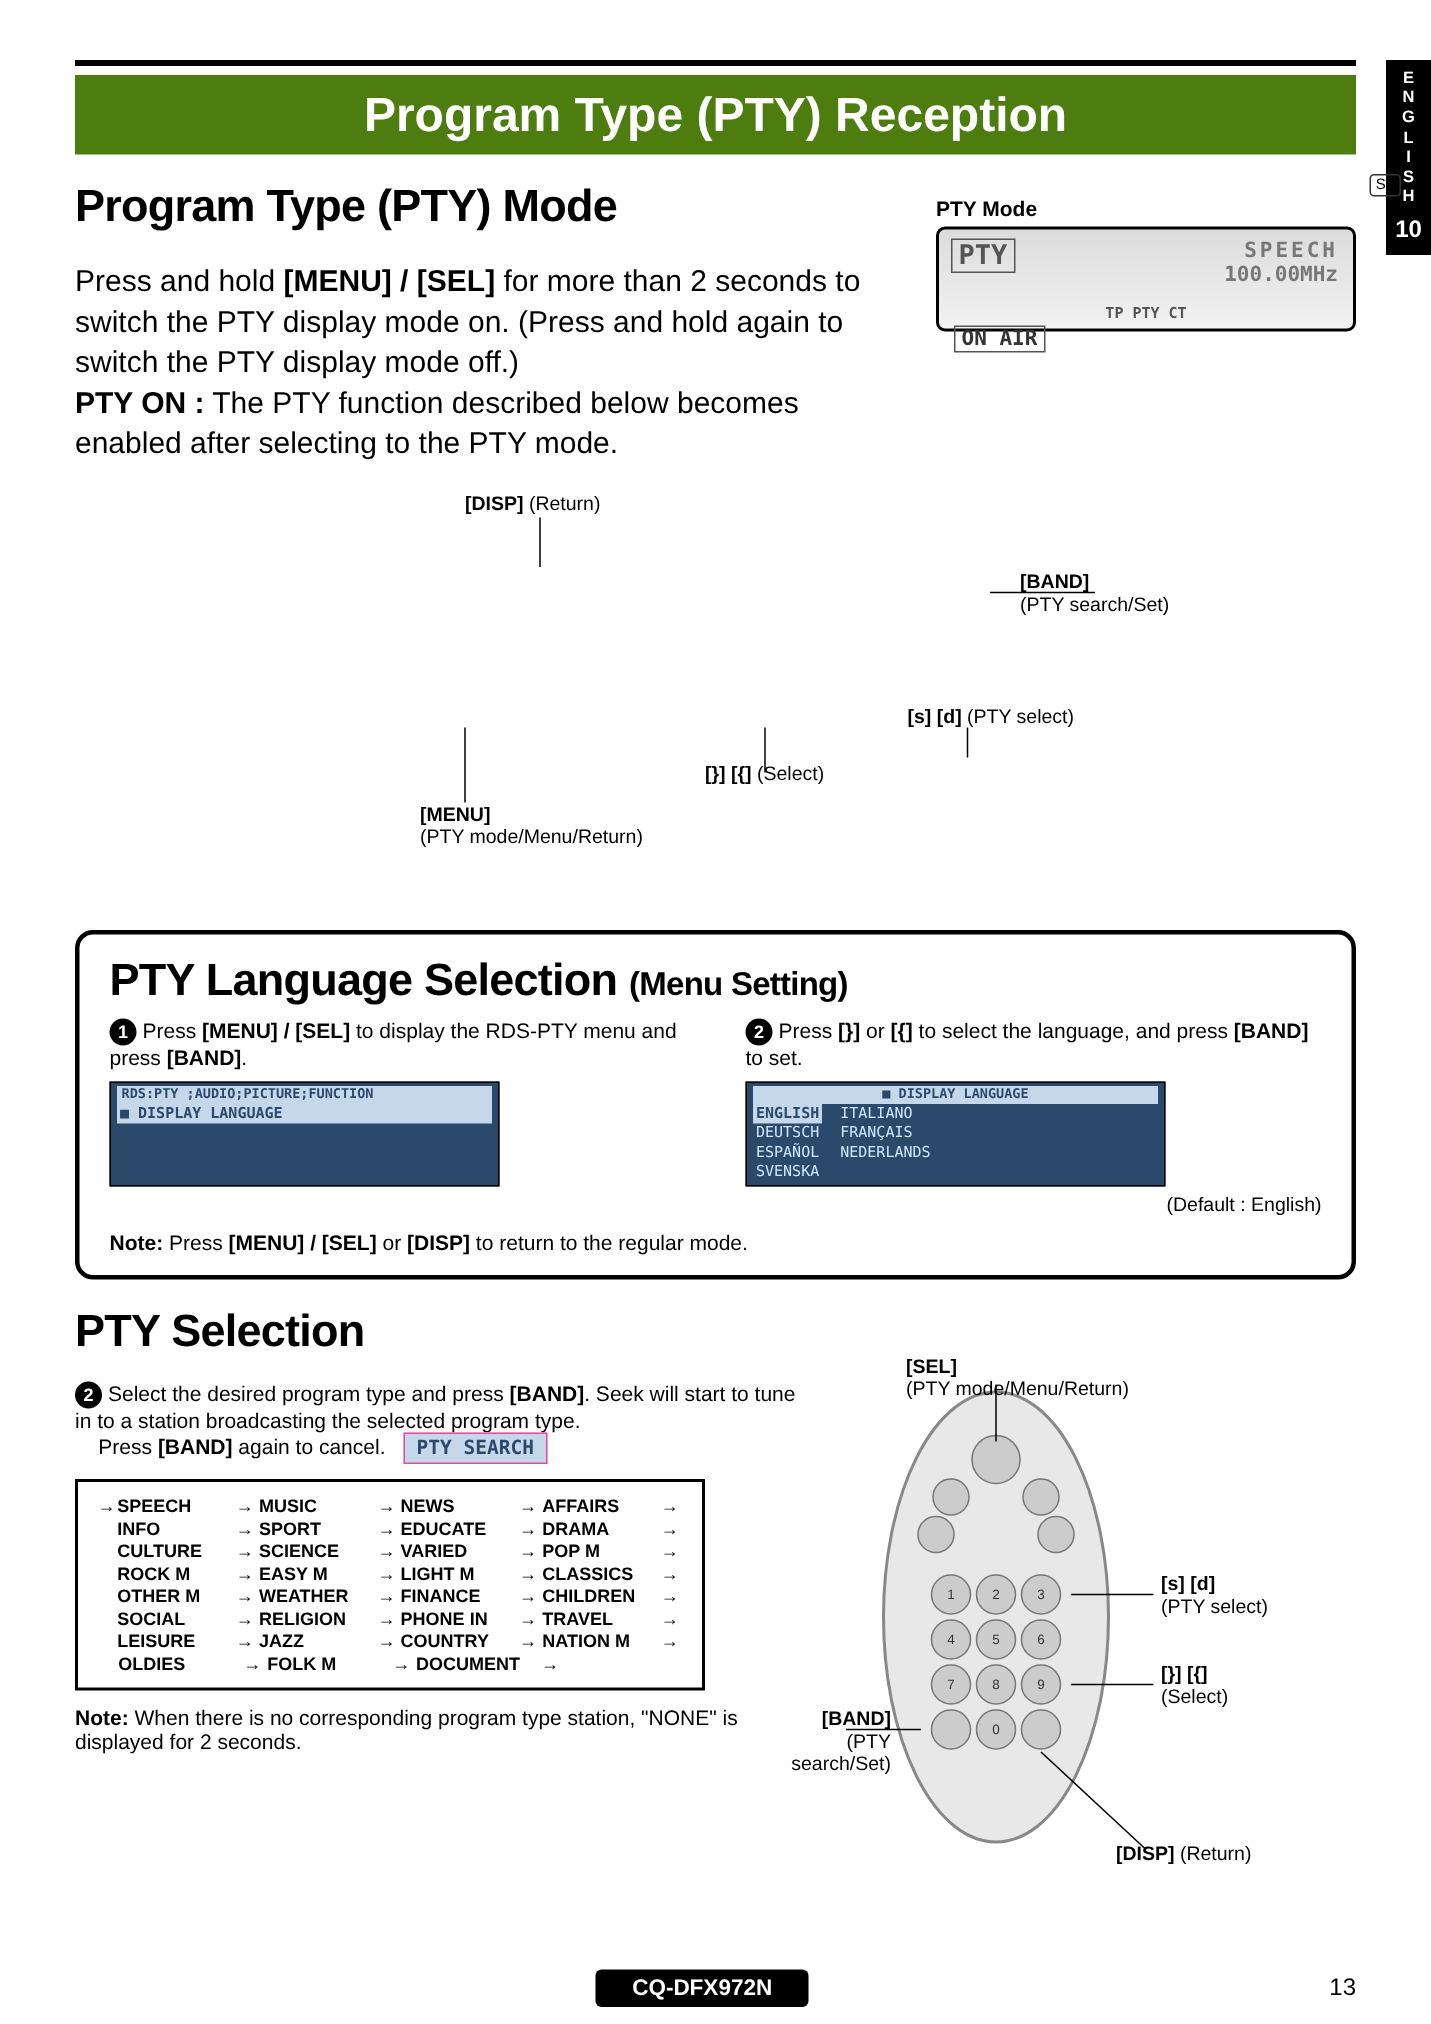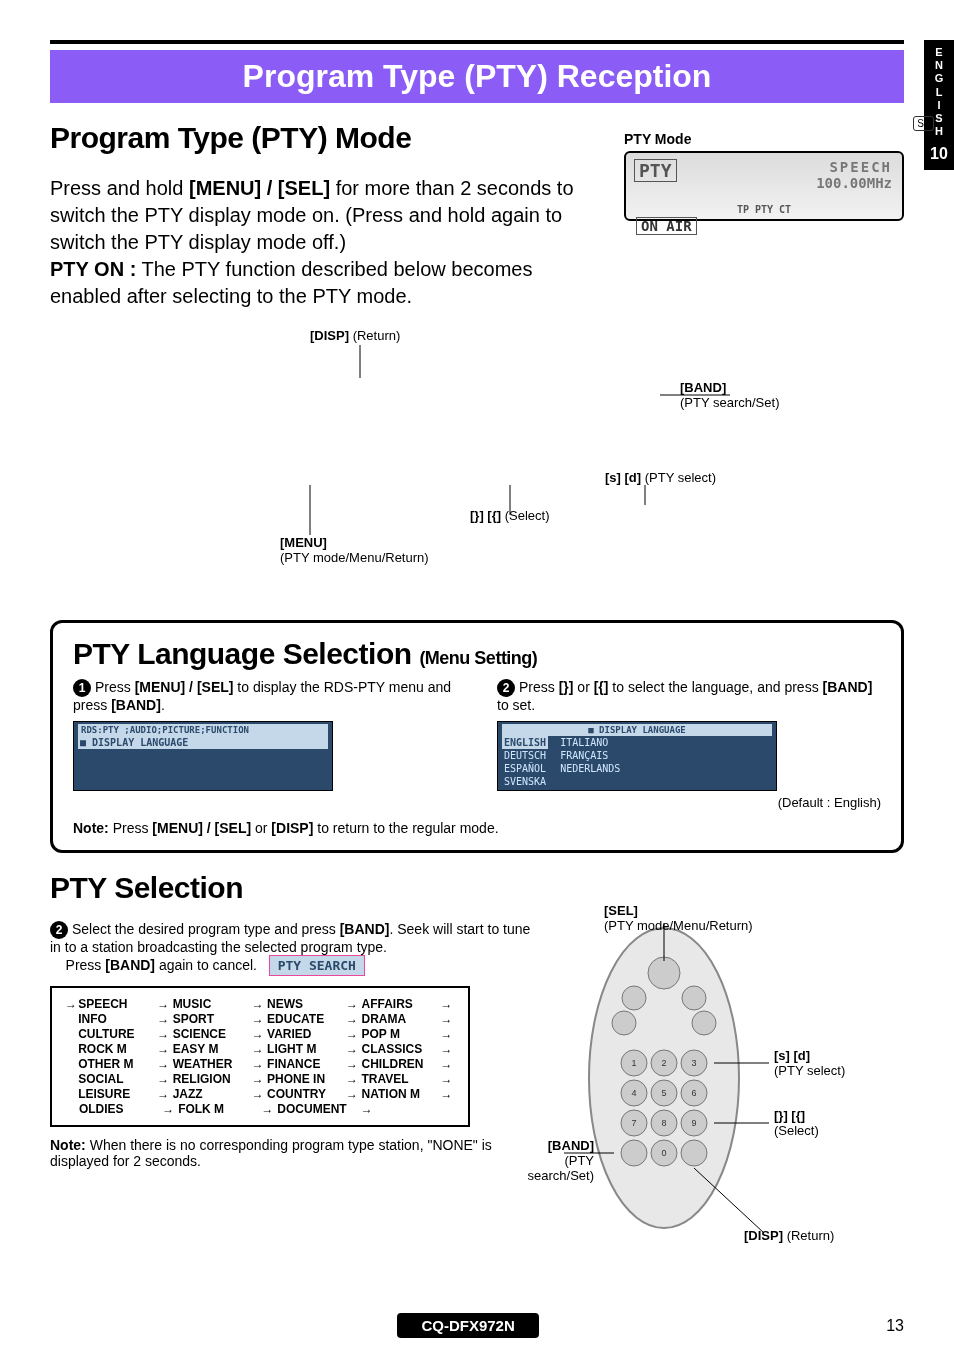--- a/index.html
+++ b/index.html
@@ -25,32 +25,32 @@
     text-align: center;
     font-size: 11px;
     font-weight: bold;
     padding: 6px 0;
     line-height: 1.2;
   }
   .side-tab .lang span { display: block; }
   .side-tab .pg { display: block; margin-top: 6px; font-size: 16px; }
   .thin-bar { height: 4px; background: #000; margin-bottom: 6px; }
   .title-bar {
-    background: #8b5cf6; color: #fff;
+    background: #4d7c0f; color: #fff;
     font-size: 32px; font-weight: bold;
     text-align: center; padding: 8px 0;
     font-family: Arial, sans-serif;
   }
   h2.section {
     font-size: 30px; font-weight: 900;
     margin: 18px 0 8px 0;
     font-family: Arial Black, Arial, sans-serif;
     letter-spacing: -0.5px;
   }
-  .menusetting { font-size: 18px; font-weight: 900; }
+  .menusetting { font-size: 22px; font-weight: 900; }
   .body-text { font-size: 20px; line-height: 1.35; }
   .pty-mode-row { display: flex; gap: 20px; align-items: flex-start; }
   .pty-mode-left { flex: 1; }
   .pty-mode-right { width: 280px; }
   .lcd-label { font-weight: bold; font-size: 14px; margin-bottom: 4px; }
   .lcd-box {
     border: 2px solid #000; border-radius: 6px;
     background: linear-gradient(#dcdcdc,#f2f2f2);
     height: 70px; position: relative; padding: 6px 8px;
     font-family: monospace; font-weight: bold;

